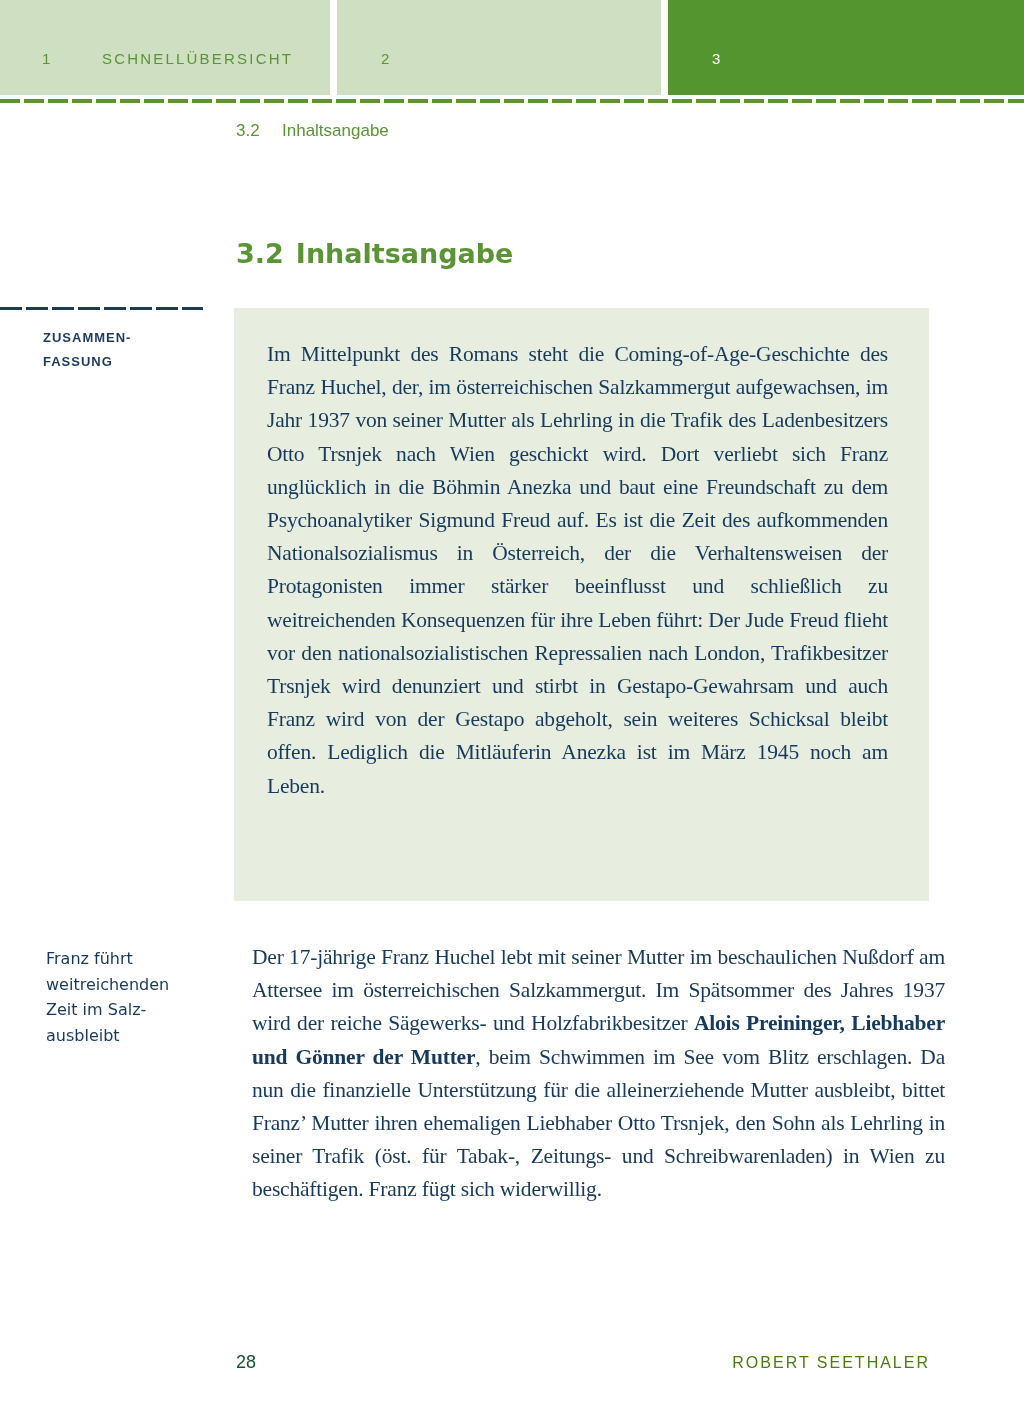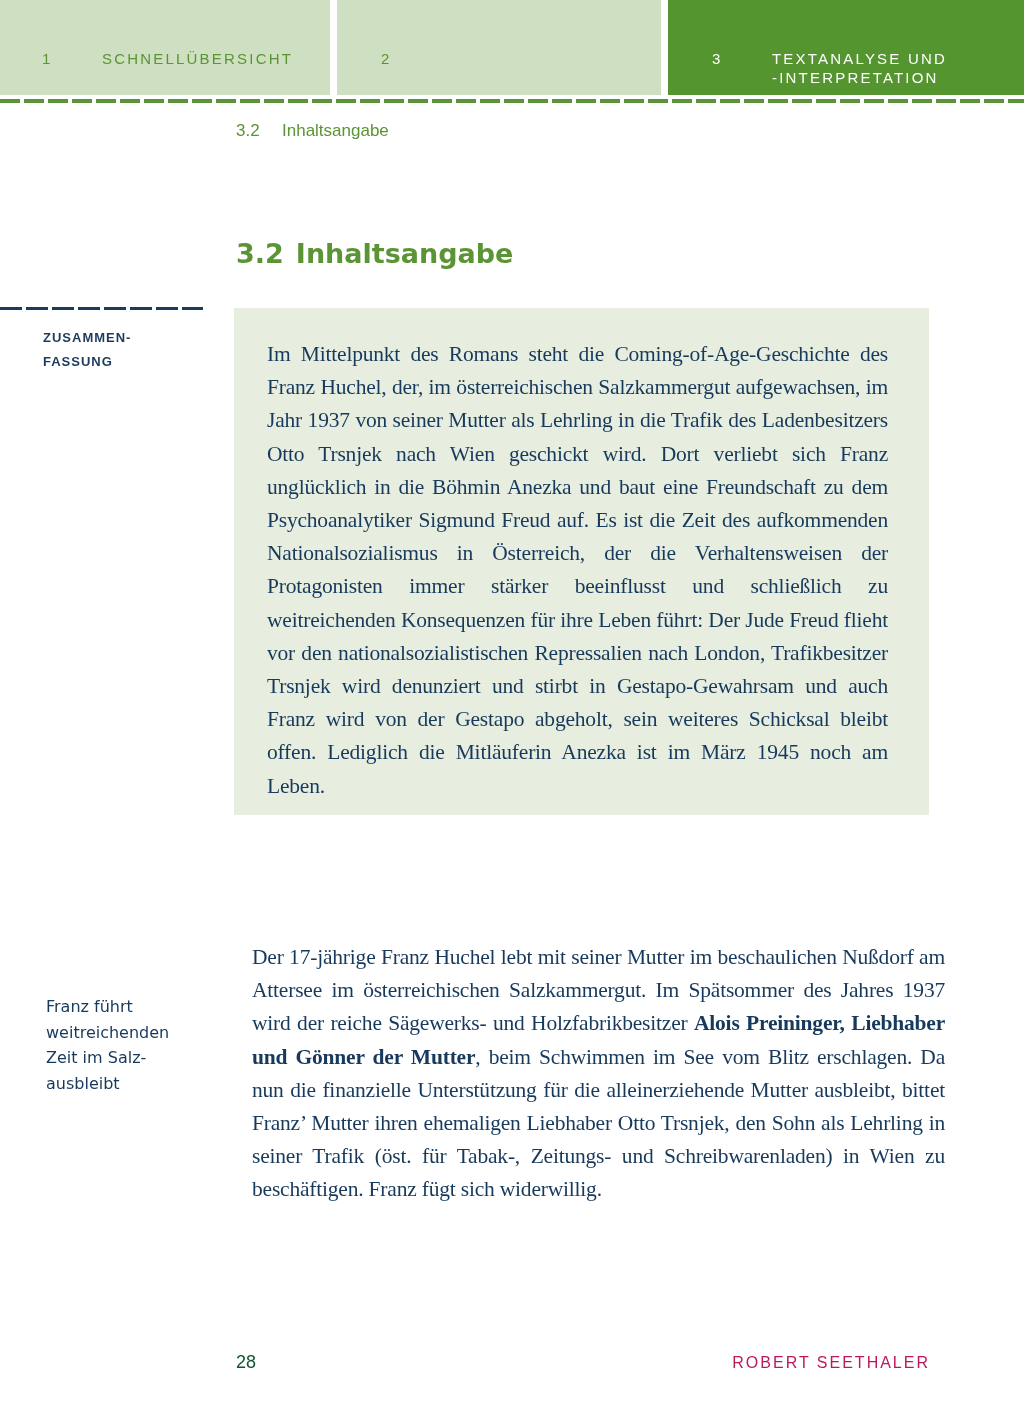--- a/index.html
+++ b/index.html
@@ -40,21 +40,21 @@
   .side-rule {
     position: absolute; left: 0; top: 307px; width: 203px; height: 3px;
     background: repeating-linear-gradient(to right, #1b3a5c 0 22px, transparent 22px 26px);
   }
   .side-label {
     position: absolute; left: 43px; top: 326px;
     font-family: Liberation Sans, sans-serif; font-weight: bold;
     font-size: 13px; letter-spacing: 1px; line-height: 24px;
   }
   .summary-box {
-    position: absolute; left: 234px; top: 308px; width: 695px; height: 507px;
+    position: absolute; left: 234px; top: 308px; width: 695px; height: 593px;
     box-sizing: border-box; padding: 30px 41px 0 33px;
   }
   .summary-text, .body-text {
     margin: 0; font-size: 21.5px; line-height: 33.2px; text-align: justify;
     hyphens: manual; letter-spacing: -0.2px;
   }
   .margin-note {
     position: absolute; left: 46px; top: 946px; width: 150px;
     font-family: "DejaVu Sans", "Liberation Sans", sans-serif; font-size: 16px; line-height: 25.5px;
   }
@@ -76,21 +76,20 @@
 <div class="tabs">
   <div class="tab tab-1" style="background:#cfdfc1;color:#5a9434;">
     <span class="tab-num">1</span>
     <span class="tab-lbl"><span>SCHNELLÜBERSICHT</span></span>
   </div>
   <div class="tab tab-2" style="background:#cfdfc1;color:#5a9434;">
     <span class="tab-num">2</span>
   </div>
   <div class="tab tab-3" style="background:#55952f;color:#ffffff;">
     <span class="tab-num">3</span>
-    <span class="tab-lbl"><span>TEXTANALYSE UND</span><br><span>-INTERPRETATION</span></span>
   </div>
 </div>
 
 <div class="top-rule"></div>
 
 <div class="running-head" style="color:#5a9434;">
   <span class="num">3.2</span><span>Inhaltsangabe</span>
 </div>
 
 <h1 class="section-title" style="color:#5a9434;">
@@ -100,25 +99,25 @@
 <div class="side-rule"></div>
 <div class="side-label" style="color:#1b3a5c;">
   <div>ZUSAMMEN-</div>
   <div>FASSUNG</div>
 </div>
 
 <div class="summary-box" style="background:#e7eedf;">
   <p class="summary-text" style="color:#17395c;">Im Mittelpunkt des Romans steht die Coming-of-Age-Ge­schichte des Franz Huchel, der, im österreichischen Salzkam­mergut aufgewachsen, im Jahr 1937 von seiner Mutter als Lehrling in die Trafik des Ladenbesitzers Otto Trsnjek nach Wien geschickt wird. Dort verliebt sich Franz unglücklich in die Böhmin Anezka und baut eine Freundschaft zu dem Psy­choanalytiker Sigmund Freud auf. Es ist die Zeit des aufkom­menden Nationalsozialismus in Österreich, der die Verhal­tensweisen der Protagonisten immer stärker beeinflusst und schließlich zu weitreichenden Konsequenzen für ihre Leben führt: Der Jude Freud flieht vor den nationalsozialistischen Repressalien nach London, Trafikbesitzer Trsnjek wird de­nunziert und stirbt in Gestapo-Gewahrsam und auch Franz wird von der Gestapo abgeholt, sein weiteres Schicksal bleibt offen. Lediglich die Mitläuferin Anezka ist im März 1945 noch am Leben.</p>
 </div>
 
-<div class="margin-note" style="color:#17395c;margin-top:48px;">
+<div class="margin-note" style="color:#17395c;">
   <div>Franz führt</div>
   <div>weitreichenden</div>
   <div>Zeit im Salz-</div>
   <div>ausbleibt</div>
 </div>
 
 <div class="body-block">
   <p class="body-text" style="color:#17395c;"><span>Der 17-jährige Franz Huchel lebt mit seiner Mutter im beschau­lichen Nußdorf am Attersee im österreichischen Salzkammergut. Im Spätsommer des Jahres 1937 wird der reiche Sägewerks- und Holzfabrikbesitzer </span><b>Alois Preininger, Liebhaber und Gönner der Mutter</b><span>, beim Schwimmen im See vom Blitz erschlagen. Da nun die finanzielle Unterstützung für die alleinerziehende Mutter ausbleibt, bittet Franz’ Mutter ihren ehemaligen Liebhaber Otto Trsnjek, den Sohn als Lehrling in seiner Trafik (öst. für Tabak-, Zeitungs- und Schreibwarenladen) in Wien zu beschäftigen. Franz fügt sich wider­willig.</span></p>
 </div>
 
 <div class="page-num" style="color:#14532d;">28</div>
-<div class="footer-title" style="color:#be185d;">ROBERT SEETHALER</div>
+<div class="footer-title" style="color:#4d7c0f;">ROBERT SEETHALER</div>
 
 </body></html>

